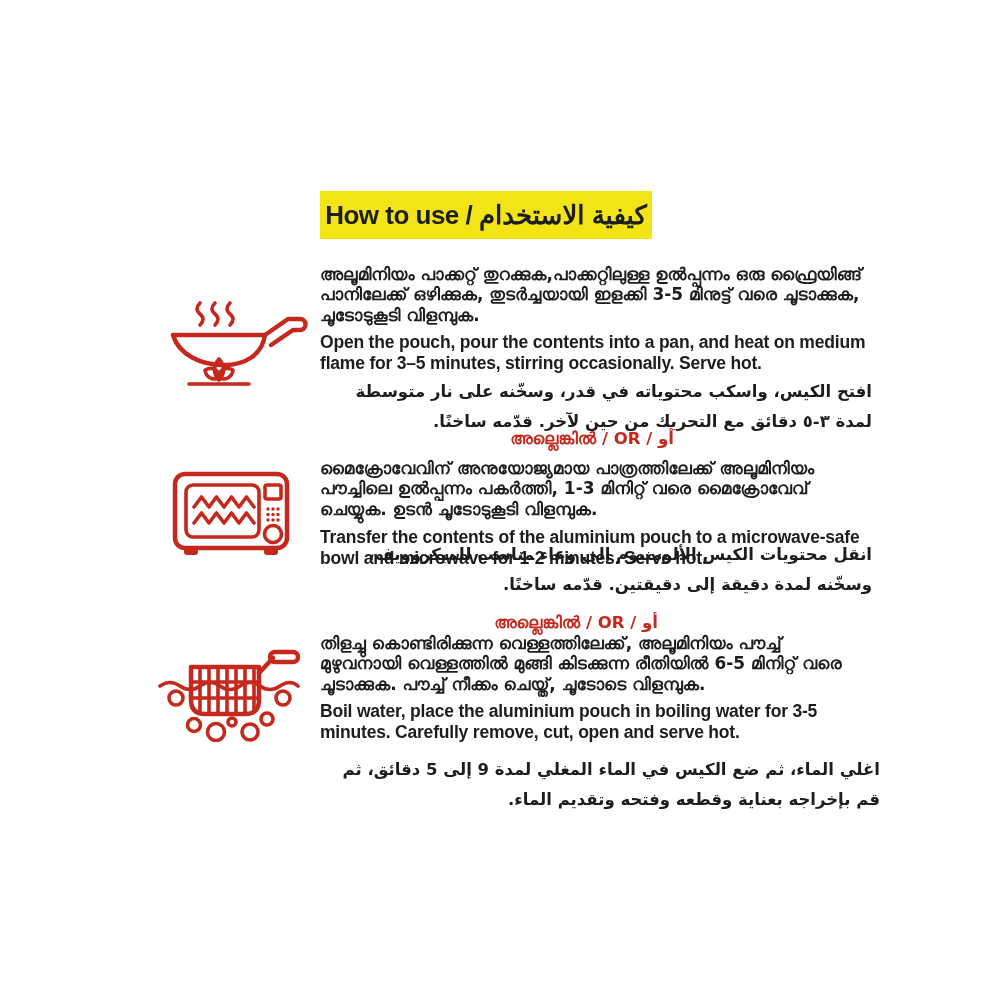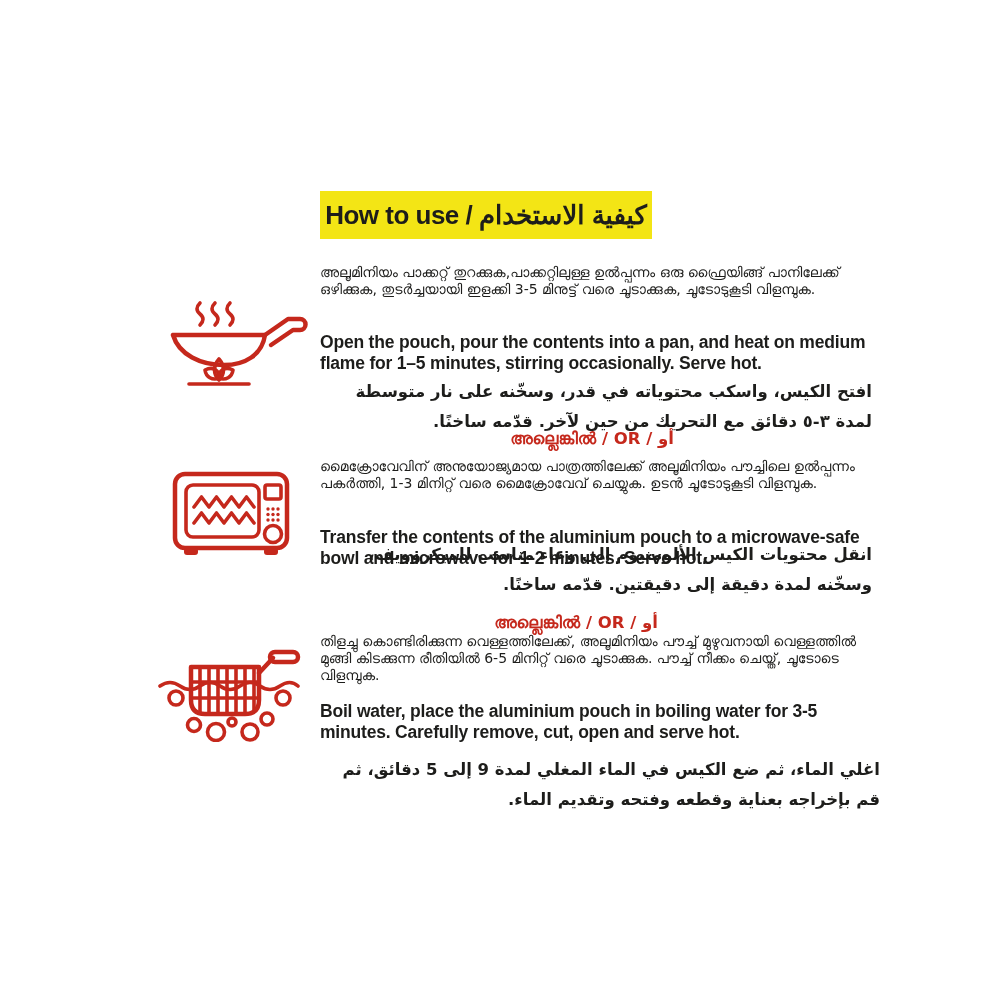--- a/index.html
+++ b/index.html
@@ -19,21 +19,21 @@
   .abs{position:absolute;}
   .header-box{
     left:320px;top:191px;width:332px;height:48px;
     background:var(--yellow);
     display:flex;align-items:center;justify-content:center;
     font-weight:bold;font-size:26px;
     letter-spacing:-0.5px;
     color:var(--ink);
   }
   .ml{ 
-    font-size:14px;font-weight:normal;line-height:1.2;
+    font-size:17px;font-weight:bold;line-height:1.2;
     font-family:"DejaVu Sans", sans-serif;
     width:548px;left:320px;
   }
   .en{ 
     font-size:17.5px;font-weight:bold;line-height:21px;
     letter-spacing:-0.2px;
     width:548px;left:320px;
   }
   .ar{ 
     font-size:16.5px;font-weight:bold;line-height:30px;
@@ -76,21 +76,21 @@
     <g>
       <path class="st-thin" d="M52 62 C58 69 58 77 52 83 C46 77 46 69 52 62 Z"></path>
       <path class="st-thin" d="M38 73 C46 69 52 73 53 81 C45 84 39 80 38 73 Z"></path>
       <path class="st-thin" d="M66 73 C58 69 52 73 51 81 C59 84 65 80 66 73 Z"></path>
       <path class="st-thin" d="M22 87 L82 87"></path>
     </g>
   </svg>
 </div>
 
 <p class="abs ml" style="top:264px;">അലൂമിനിയം പാക്കറ്റ് തുറക്കുക,പാക്കറ്റിലുള്ള ഉൽപ്പന്നം ഒരു ഫ്രൈയിങ്ങ് പാനിലേക്ക് ഒഴിക്കുക, തുടർച്ചയായി ഇളക്കി 3-5 മിനുട്ട് വരെ ചൂടാക്കുക, ചൂടോടുകൂടി വിളമ്പുക.</p>
-<p class="abs en" style="top:332px;">Open the pouch, pour the contents into a pan, and heat on medium flame for 1–5 minutes, stirring occasionally. Serve hot.</p>
+<p class="abs en" style="top:332px;">Open the pouch, pour the contents into a pan, and heat on medium flame for 3–5 minutes, stirring occasionally. Serve hot.</p>
 <p class="abs ar" style="top:377px;">افتح الكيس، واسكب محتوياته في قدر، وسخّنه على نار متوسطة لمدة ٣-٥ دقائق مع التحريك من حين لآخر. قدّمه ساخنًا.</p>
 
 <div class="abs divider" style="left:322px;top:426px;width:540px;">
   <span class="line"></span>
   <span class="or-text">അല്ലെങ്കിൽ / OR / أو</span>
   <span class="line"></span>
 </div>
 
 <div class="abs icon" style="left:172px;top:468px;">
   <svg width="118" height="94" viewBox="0 0 118 94" aria-hidden="true">

